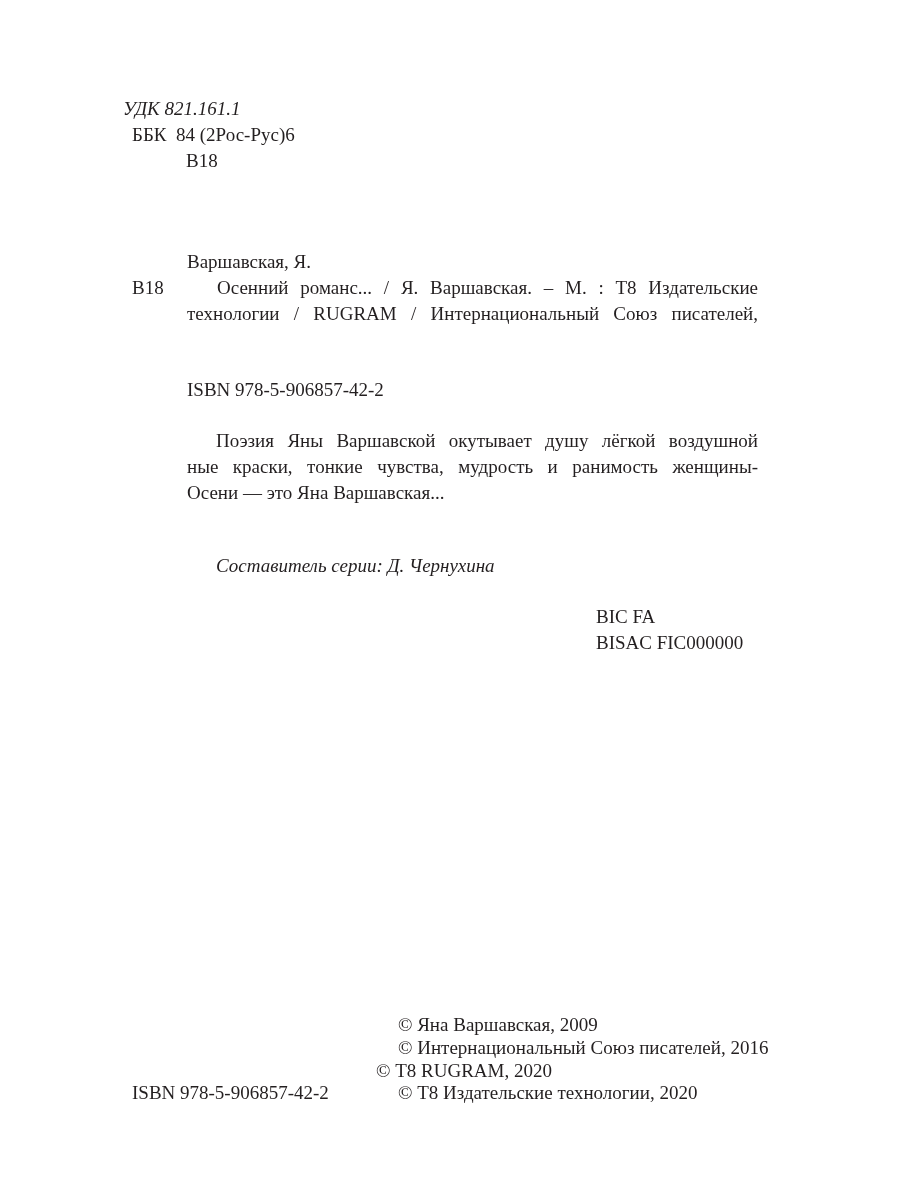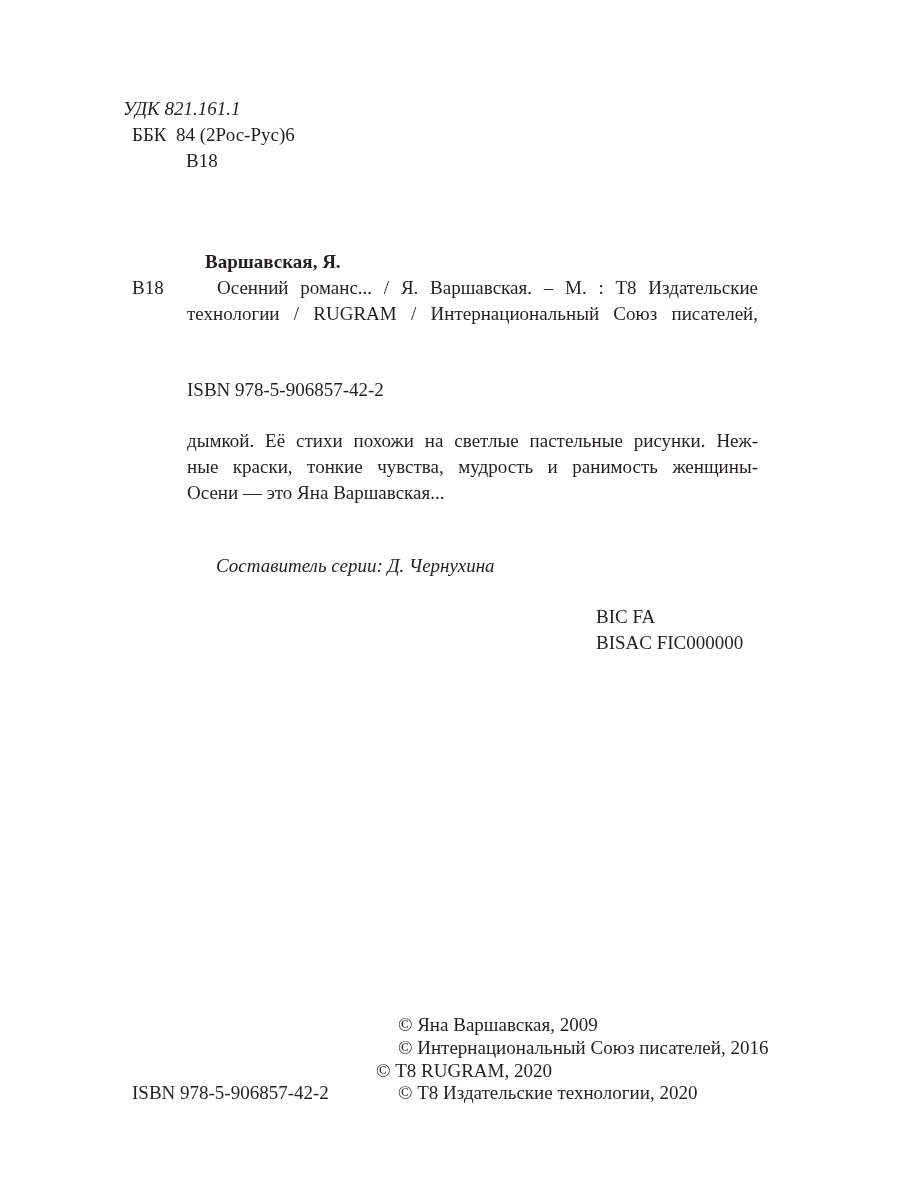--- a/index.html
+++ b/index.html
@@ -2,21 +2,21 @@
 <html><head>
   <meta charset="utf-8">
   <style>
     html, body { margin: 0; padding: 0; }
     body {
       width: 900px; height: 1200px; background: #ffffff; color: #231f20;
       font-family: "Liberation Serif", "DejaVu Serif", serif;
       font-size: 19px; position: relative; overflow: hidden;
     }
     .abs { position: absolute; white-space: nowrap; line-height: 26px; }
-    .bold { font-weight: bold; margin-left: 18px; }
+    .bold { font-weight: normal; }
     .italic { font-style: italic; }
     .para { position: absolute; line-height: 26px; text-align: justify; }
     .line { display: block; white-space: nowrap; }
     .just { text-align: justify; text-align-last: justify; }
   </style>
 </head>
 <body>
 
 <div>
   <div class="abs" style="left:123px; top:96px;font-style:italic;">УДК 821.161.1</div>
@@ -29,21 +29,21 @@
   <div class="abs" style="left:132px; top:275px;">В18</div>
   <div class="para" style="left:187px; top:275px; width:571px;">
     <span class="line just" style="padding-left:30px;">Осенний романс... / Я. Варшавская. – М. : Т8 Издательские</span>
     <span class="line just">технологии / RUGRAM / Интернациональный Союз писателей,</span>
   </div>
   <div class="abs" style="left:187px; top:377px;">ISBN 978-5-906857-42-2</div>
 </div>
 
 <div>
   <div class="para" style="left:187px; top:428px; width:571px;">
-    <span class="line just">дымкой. Её стихи похожи на светлые пастельные рисунки. Неж-</span>
+    <span class="line just" style="padding-left:29px;">Поэзия Яны Варшавской окутывает душу лёгкой воздушной</span>
     <span class="line just">ные краски, тонкие чувства, мудрость и ранимость женщины-</span>
     <span class="line">Осени — это Яна Варшавская...</span>
   </div>
   <div class="abs italic" style="left:216px; top:553px;">Составитель серии: Д. Чернухина</div>
 </div>
 
 <div>
   <div class="abs" style="left:596px; top:604px;">BIC FA</div>
   <div class="abs" style="left:596px; top:630px;text-align:center;">BISAC FIC000000</div>
 </div>

